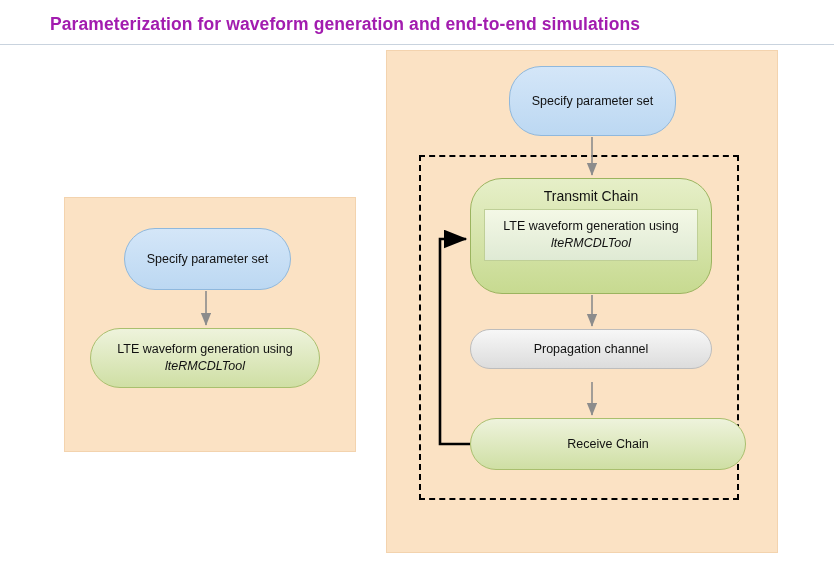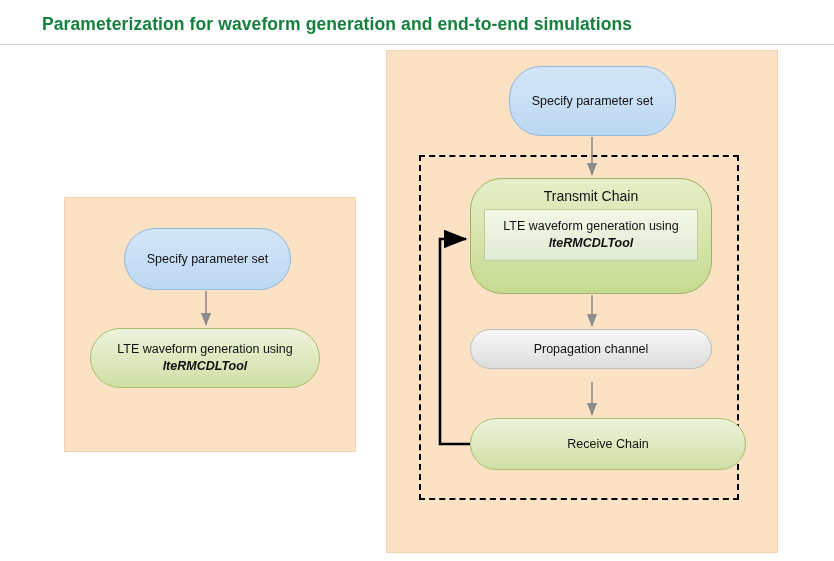--- a/index.html
+++ b/index.html
@@ -9,25 +9,25 @@
   }
   body {
     width: 834px;
     height: 561px;
     position: relative;
     font-family: "Liberation Sans", sans-serif;
     overflow: hidden;
   }
   #page-title {
     position: absolute;
-    left: 42px;
+    left: 50px;
     top: 14px;
     font-size: 17.5px;
     font-weight: bold;
-    color: #15803d;
+    color: #a21caf;
     letter-spacing: 0.1px;
     white-space: nowrap;
   }
   .title-rule {
     position: absolute;
     left: 0px;
     top: 44px;
     width: 834px;
     height: 1px;
     background: #c9d3de;
@@ -80,21 +80,21 @@
     border: 1px solid #9bb45f;
     display: block;
     padding: 0;
   }
   .box-grey {
     background: linear-gradient(to bottom, #f7f7f7 0%, #dcdcdc 100%);
     border: 1px solid #bdbdbd;
   }
   .box em {
     font-style: italic;
-    font-weight: bold;
+    font-weight: normal;
   }
   .chain-label {
     position: absolute;
     left: 0;
     top: 8px;
     width: 100%;
     text-align: center;
     font-size: 14px;
     color: #111111;
   }

